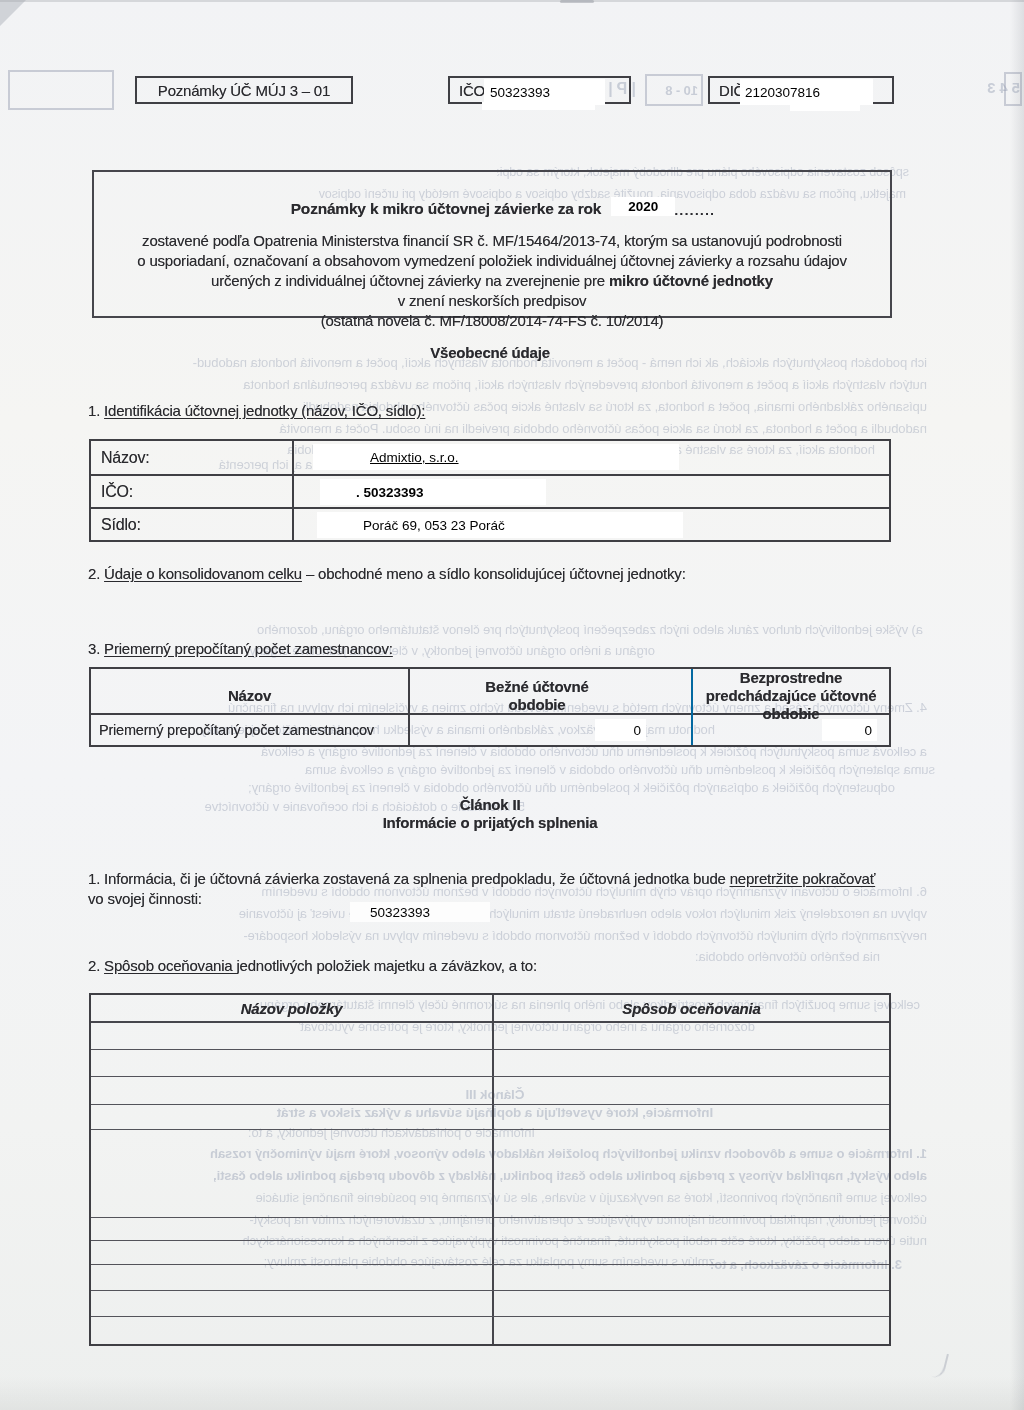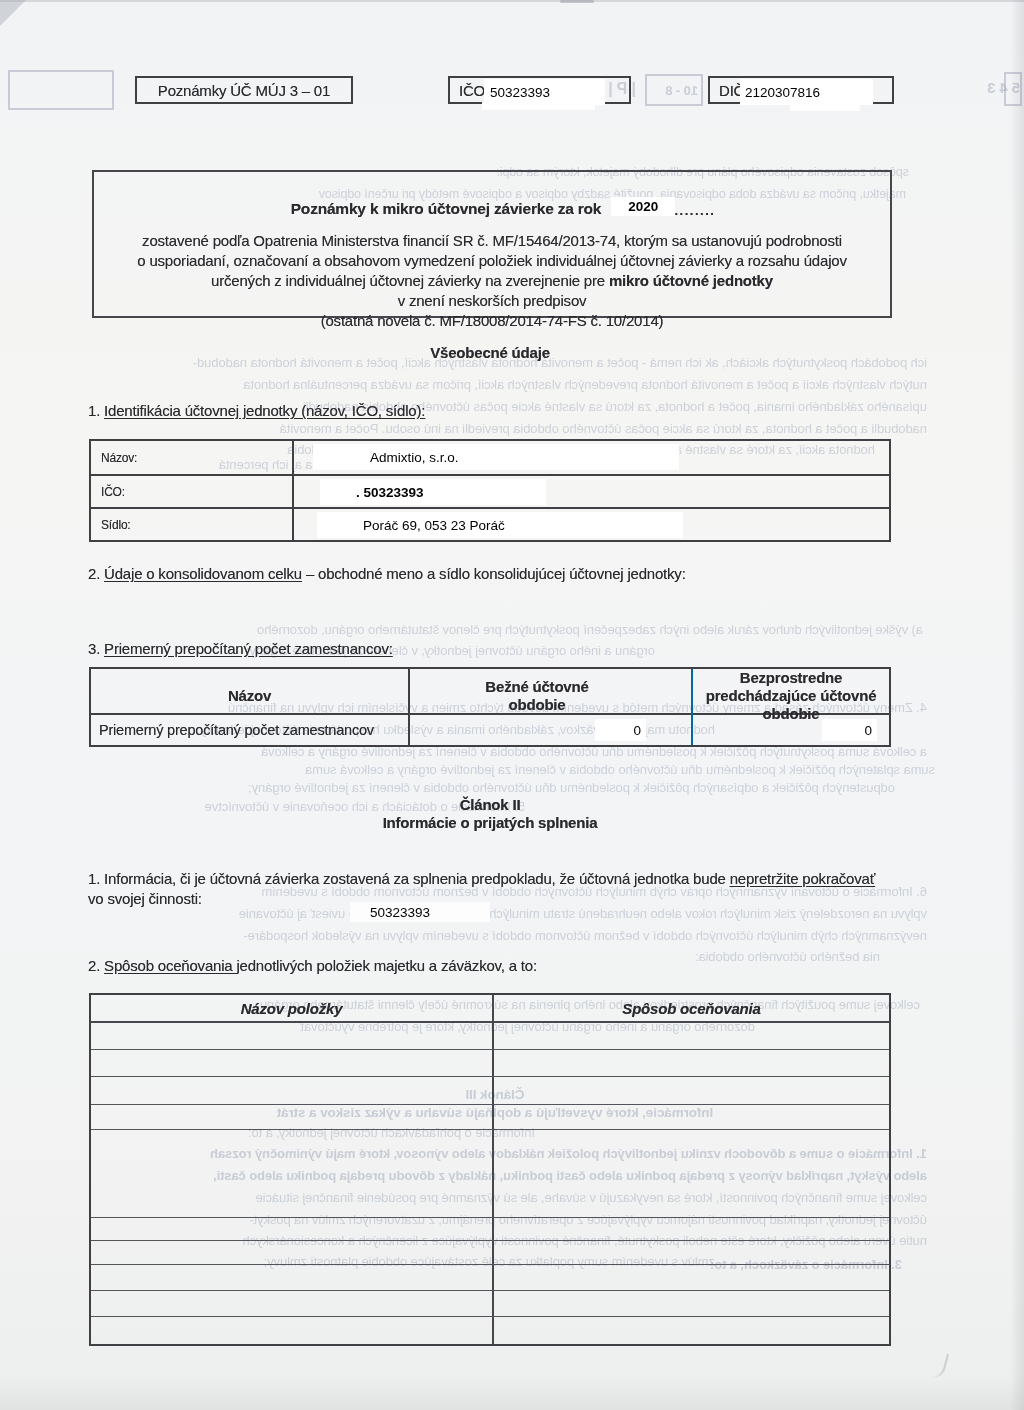--- a/index.html
+++ b/index.html
@@ -30,24 +30,24 @@
   .year-patch{left:4px;top:-2px;width:64px;height:19px;justify-content:center;}
   .tbox .lines{margin-top:13px;font-size:15px;line-height:20px;}
   
   .centerhead{position:absolute;left:89px;width:802px;text-align:center;font-size:15px;font-weight:bold;line-height:18px;}
   .para{position:absolute;font-size:15px;line-height:19.5px;}
   
   .tbl{position:absolute;border:2px solid #3f3f44;box-sizing:border-box;background:transparent;}
   
   .ident-row{display:grid;grid-template-columns:203px 1fr;height:33px;box-sizing:border-box;}
   .ident-row + .ident-row{border-top:2px solid #3f3f44;}
-  .ident-row .lc{border-right:2px solid #3f3f44;display:flex;align-items:center;padding-left:10px;font-size:12px;box-sizing:border-box;}
+  .ident-row .lc{border-right:2px solid #3f3f44;display:flex;align-items:center;padding-left:10px;font-size:16px;box-sizing:border-box;}
   .ident-row .vc{position:relative;}
   .ident-row .vc .patch{top:3px;height:26px;}
-  .patch.p0{left:19px;width:309px;padding-left:57px;}
+  .patch.p0{left:19px;width:309px;padding-left:57px;text-decoration:underline;}
   .patch.p1{left:26px;width:190px;padding-left:36px;font-weight:bold;}
   .patch.p2{left:23px;width:320px;padding-left:46px;}
   
   .emp-h{display:grid;grid-template-columns:317px 256px 1fr;height:46px;border-bottom:2px solid #3f3f44;box-sizing:border-box;}
   .emp-r{display:grid;grid-template-columns:317px 256px 1fr;height:30px;box-sizing:border-box;}
   .emp-h .c, .emp-r .c{box-sizing:border-box;display:flex;align-items:center;justify-content:center;text-align:center;}
   .emp-h .c{font-weight:bold;font-size:15px;line-height:18px;}
   .emp-h .c2 span{display:block;max-width:150px;margin:0 auto;}
   .emp-h .c3 span{display:block;max-width:222px;margin:0 auto;}
   .emp-h .c2, .emp-r .c2{border-left:2px solid #3f3f44;}

